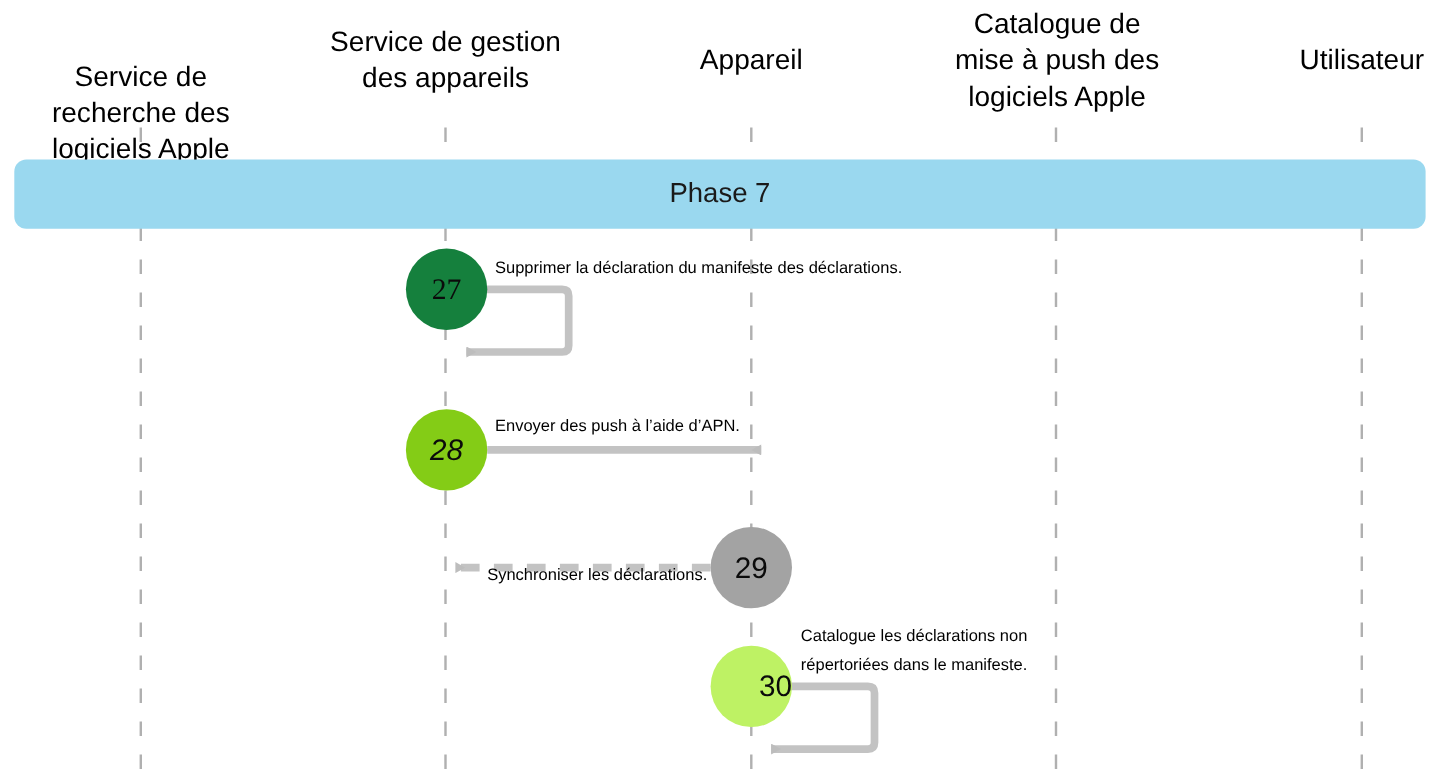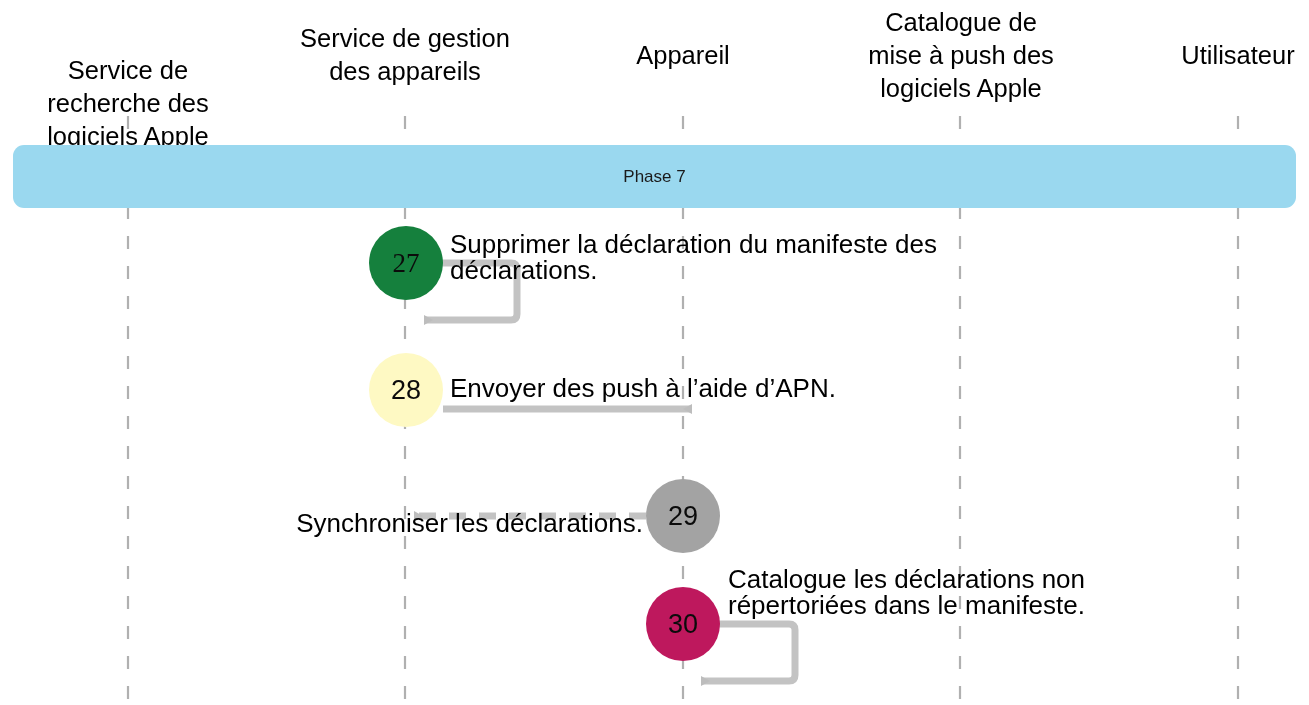--- a/index.html
+++ b/index.html
@@ -34,37 +34,37 @@
     font-family: "Liberation Sans", sans-serif;
     white-space: pre-line;
   }
   .phase-banner {
     position: absolute;
     display: flex;
     align-items: center;
     justify-content: center;
     border-radius: 11px;
     color: #1a1a1a;
-    font-size: 17px;
+    font-size: 25px;
     font-family: "Liberation Sans", sans-serif;
   }
   .step-circle {
     position: absolute;
     border-radius: 50%;
     display: flex;
     align-items: center;
     justify-content: center;
     color: #0b0b0b;
     font-size: 27px;
     font-family: "Liberation Sans", sans-serif;
   }
   .msg-label {
     position: absolute;
     color: #000000;
-    font-size: 26px;
+    font-size: 15px;
     line-height: 26px;
     font-family: "Liberation Sans", sans-serif;
     white-space: pre-line;
   }
   .msg-label.align-right {
     text-align: right;
     margin-top: 28px;
   }
 </style>
 </head>
@@ -122,28 +122,28 @@
   <div class="phase-banner" style="left:13px; top:145px; width:1283px; height:63px; background:#9ad8ef;">
     <span>Phase 7</span>
   </div>
 
   <div class="msg-label" style="left:450px; top:231px; width:570px;">Supprimer la déclaration du manifeste des déclarations.</div>
   <div class="step-circle" style="left:369px; top:226px; width:74px; height:74px; background:#15803d;font-family:Liberation Serif, serif;">
     <span>27</span>
   </div>
 
   <div class="msg-label" style="left:450px; top:375px; width:420px;">Envoyer des push à l’aide d’APN.</div>
-  <div class="step-circle" style="left:369px; top:353px; width:74px; height:74px; background:#fef9c3;">
+  <div class="step-circle" style="left:369px; top:372px; width:74px; height:74px; background:#84cc16;font-style:italic;">
     <span>28</span>
   </div>
 
   <div class="msg-label align-right" style="left:255px; top:482px; width:388px;">Synchroniser les déclarations.</div>
   <div class="step-circle" style="left:646px; top:479px; width:74px; height:74px; background:#a3a3a3;">
     <span>29</span>
   </div>
 
   <div class="msg-label" style="left:728px; top:566px; width:430px;">Catalogue les déclarations non
 répertoriées dans le manifeste.</div>
-  <div class="step-circle" style="left:646px; top:587px; width:74px; height:74px; background:#be185d;">
+  <div class="step-circle" style="left:646px; top:587px; width:74px; height:74px; background:#bef264;justify-content:flex-end;">
     <span>30</span>
   </div>
 
 </div>
 
 </body></html>

